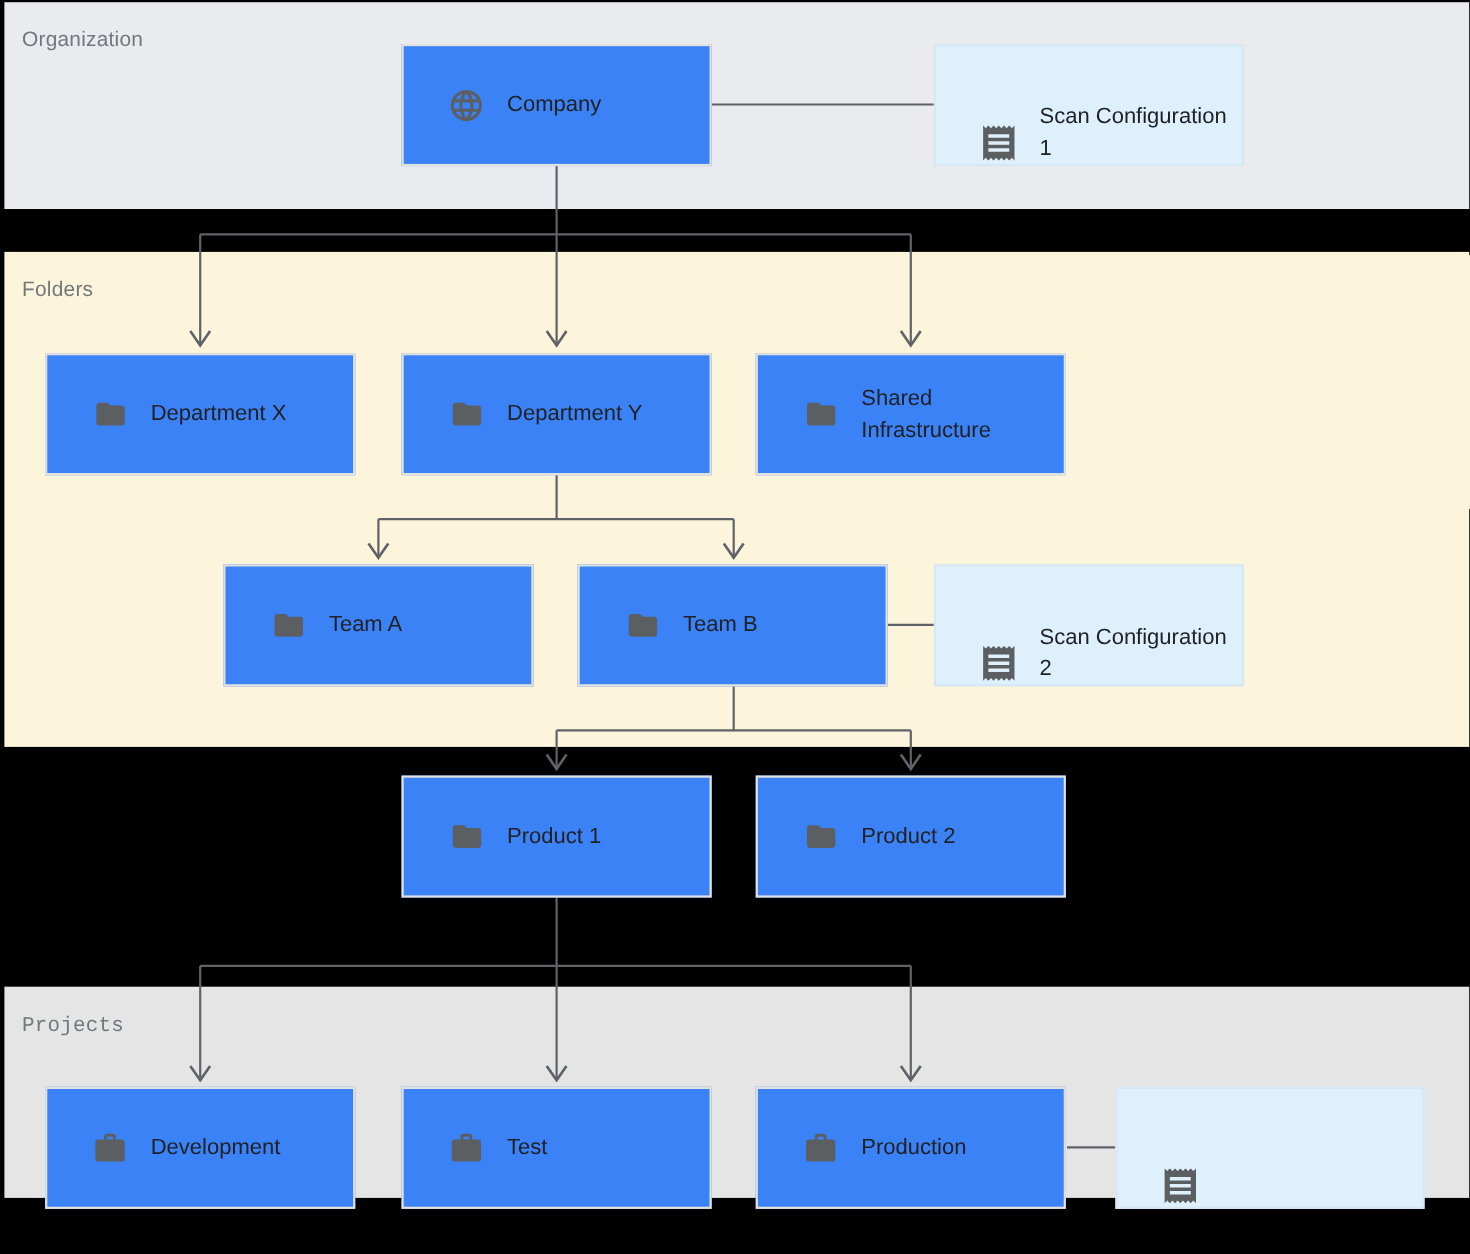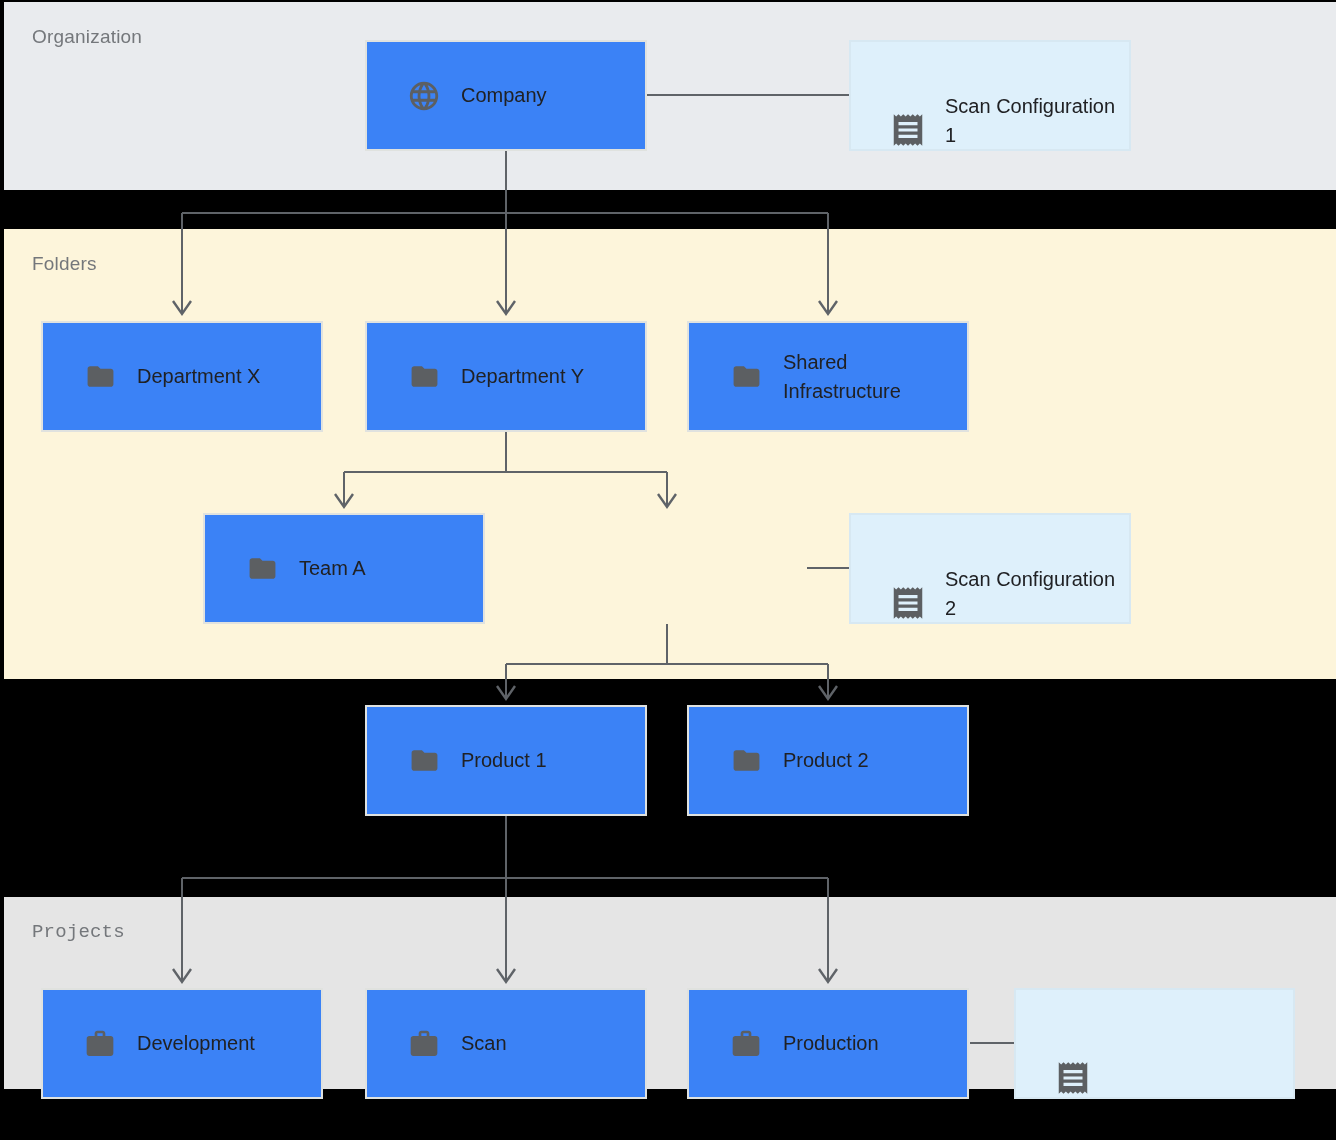--- a/index.html
+++ b/index.html
@@ -5,21 +5,21 @@
   html,body{margin:0;padding:0;background:#000;}
   .page{
     position:relative;width:1336px;height:1140px;background:#000;overflow:hidden;
     font-family:"Liberation Sans",sans-serif;
   }
   .band{position:absolute;left:4px;width:1332px;z-index:1;}
   #band-organization{top:2px;height:188px;background:#e9ebee;}
   #band-folders{top:229px;height:450px;background:#fdf5db;}
   #band-projects{top:897px;height:192px;background:#e5e5e5;font-family:Liberation Mono, monospace;}
   .band-label{
-    position:absolute;left:28px;top:24px;
+    position:absolute;left:16px;top:24px;
     font-size:19px;color:#74777b;letter-spacing:.2px;
   }
   svg.connectors{position:absolute;left:0;top:0;z-index:2;}
   .node{
     position:absolute;z-index:3;box-sizing:border-box;
     width:282px;height:111px;
     display:flex;align-items:center;padding-left:38px;
     background:#3b82f6;border:2px solid #e0e2df;
   }
   .node.blue{background:#def0fb;border-color:#d7e8f2;align-items:flex-end;}
@@ -127,20 +127,28 @@
 
   <div class="node" style="left:203px;top:513px">
     <span class="icon">
       <svg width="31" height="31" viewBox="0 0 24 24" fill="#5c5f62">
           <path d="M10 4H4c-1.1 0-1.99.9-1.99 2L2 18c0 1.1.9 2 2 2h16c1.1 0 2-.9 2-2V8c0-1.1-.9-2-2-2h-8l-2-2z"></path>
         </svg>
     </span>
     <span class="label">Team A</span>
   </div>
 
+  <div class="node" style="left:525px;top:513px">
+    <span class="icon">
+      <svg width="31" height="31" viewBox="0 0 24 24" fill="#5c5f62">
+          <path d="M10 4H4c-1.1 0-1.99.9-1.99 2L2 18c0 1.1.9 2 2 2h16c1.1 0 2-.9 2-2V8c0-1.1-.9-2-2-2h-8l-2-2z"></path>
+        </svg>
+    </span>
+    <span class="label">Team B</span>
+  </div>
 
   <div class="node blue" style="left:849px;top:513px">
     <span class="icon">
       <svg width="38" height="38" viewBox="0 0 24 24" fill="#5c5f62">
           <path d="M18 17H6v-2h12v2zm0-4H6v-2h12v2zm0-4H6V7h12v2zM3 22l1.5-1.5L6 22l1.5-1.5L9 22l1.5-1.5L12 22l1.5-1.5L15 22l1.5-1.5L18 22l1.5-1.5L21 22V2l-1.5 1.5L18 2l-1.5 1.5L15 2l-1.5 1.5L12 2l-1.5 1.5L9 2 7.5 3.5 6 2 4.5 3.5 3 2v20z"></path>
         </svg>
     </span>
     <span class="label">Scan Configuration 2</span>
   </div>
 
@@ -170,21 +178,21 @@
     </span>
     <span class="label">Development</span>
   </div>
 
   <div class="node" style="left:365px;top:988px">
     <span class="icon">
       <svg width="32" height="32" viewBox="0 0 24 24" fill="#5c5f62">
           <path d="M20 6h-4V4c0-1.11-.89-2-2-2h-4c-1.11 0-2 .89-2 2v2H4c-1.11 0-1.99.89-1.99 2L2 19c0 1.11.89 2 2 2h16c1.11 0 2-.89 2-2V8c0-1.11-.89-2-2-2zm-6 0h-4V4h4v2z"></path>
         </svg>
     </span>
-    <span class="label">Scan</span>
+    <span class="label">Test</span>
   </div>
 
   <div class="node" style="left:687px;top:988px">
     <span class="icon">
       <svg width="32" height="32" viewBox="0 0 24 24" fill="#5c5f62">
           <path d="M20 6h-4V4c0-1.11-.89-2-2-2h-4c-1.11 0-2 .89-2 2v2H4c-1.11 0-1.99.89-1.99 2L2 19c0 1.11.89 2 2 2h16c1.11 0 2-.89 2-2V8c0-1.11-.89-2-2-2zm-6 0h-4V4h4v2z"></path>
         </svg>
     </span>
     <span class="label">Production</span>
   </div>

